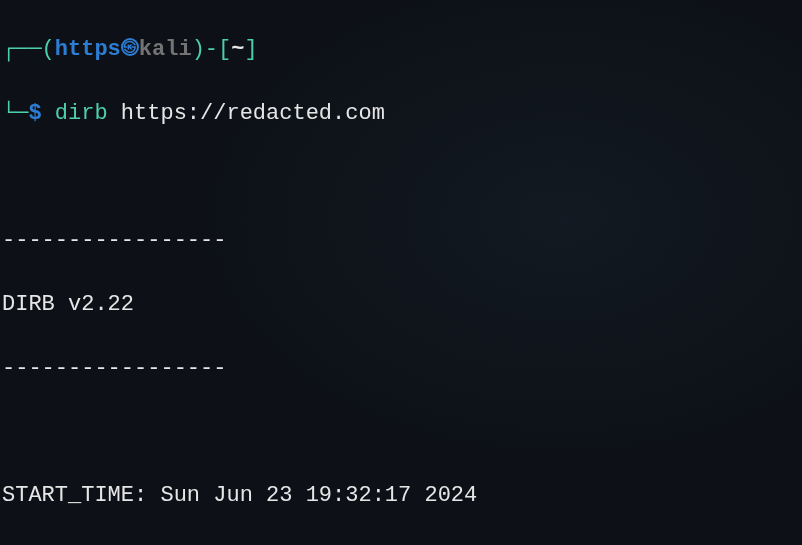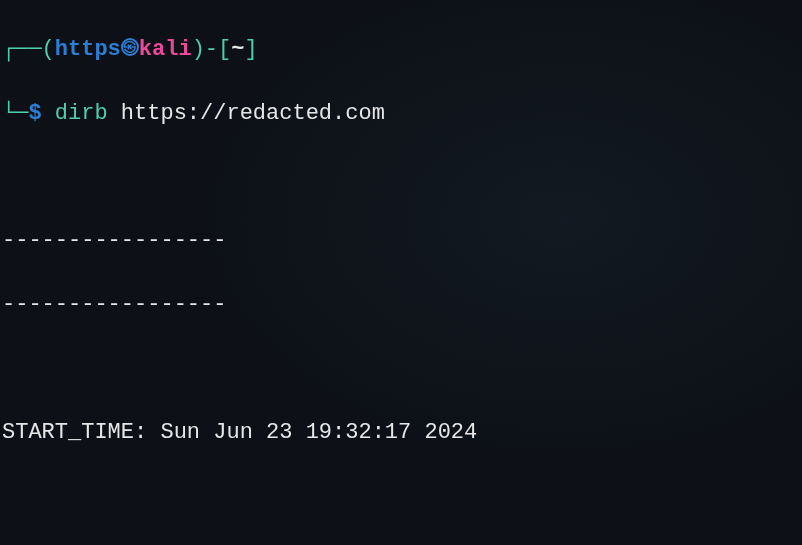--- a/index.html
+++ b/index.html
@@ -51,21 +51,21 @@
       border: 2px solid #2d7dd2;
       border-radius: 50%;
       align-items: center;
       justify-content: center;
       font-size: 14px;
       vertical-align: middle;
       position: relative;
       top: -2px;
     }
     .host {
-      color: #ec4899;
+      color: #737373;
       font-weight: bold;
     }
     .bracket {
       color: #4dd0a8;
     }
     .path {
       color: #e6e6e6;
       font-weight: bold;
     }
     .dollar {
@@ -87,20 +87,21 @@
     }
   </style>
 </head>
 <body>
 
 <div class="terminal">
 <span class="prompt-line1"><span class="box-char">┌──</span><span class="paren">(</span><span class="user">https</span><span class="at-symbol"><span class="at-circle">㉿</span></span><span class="host">kali</span><span class="paren">)</span><span class="box-char">-</span><span class="bracket">[</span><span class="path">~</span><span class="bracket">]</span></span>
 <span class="prompt-line2"><span class="box-char">└─</span><span class="dollar">$</span> <span class="cmd">dirb</span> <span class="arg">https://redacted.com</span></span>
 <div class="blank"></div>
 <div class="output">-----------------</div>
+<div class="output">DIRB v2.22    </div>
 <div class="output">-----------------</div>
 <div class="blank"></div>
 <div class="output">START_TIME: Sun Jun 23 19:32:17 2024</div>
 
 
 
 
 
 
 

